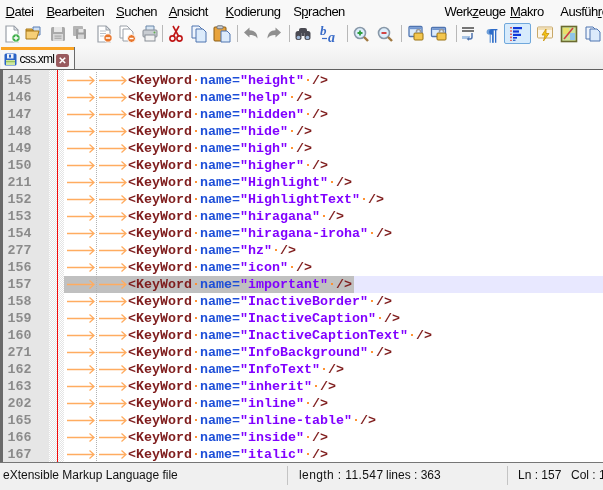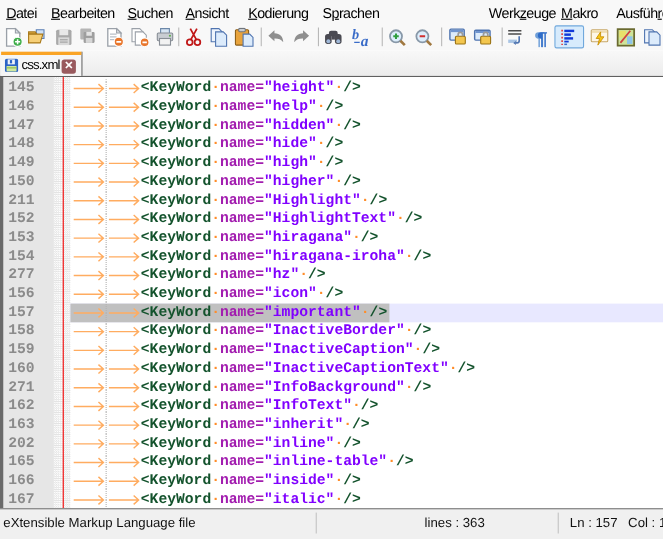--- a/index.html
+++ b/index.html
@@ -28,21 +28,21 @@
   color:#8b8b8b; }
 #stip { position:absolute; left:49px; top:0; width:15.3px; height:100%;
   background:repeating-conic-gradient(#ffffff 0% 25%, #e4e4e4 0% 50%); background-size:2px 2px; }
 #redline { position:absolute; left:56.8px; top:0; width:1.5px; height:100%; background:#f20808; }
 #caretline { position:absolute; left:64px; top:206px; width:539px; height:17px; background:#e8e8ff; }
 #sel { position:absolute; left:64px; top:206px; width:290px; height:17px; background:#c0c0c0; }
 #iguide { position:absolute; left:96px; top:2px; width:1px; height:390px;
   background:repeating-linear-gradient(#b2b2b2 0 1px, transparent 1px 2px); }
 .row { position:absolute; left:128px; font-family:"Liberation Mono", monospace;
   font-size:13.3333px; line-height:17px; white-space:pre; }
-.t { color:#14532d;text-align:right; } .a { color:#a21caf; } .s { color:#8000ff; } .w { color:#ff8c28; }
+.t { color:#7f1d1d;text-align:right; } .a { color:#1d4ed8; } .s { color:#8000ff; } .w { color:#ff8c28; }
 #statusbar { position:absolute; left:0; top:462px; width:603px; height:28px;
   background:#f0f0f0; border-top:1.5px solid #767676; font-size:12px; color:#111; }
 .sf { position:absolute; top:5px; white-space:nowrap; }
 .ssep { position:absolute; top:3px; width:1px; height:19px; background:#c4c4c4; }
 </style></head><body>
 <div id="menubar">
     <span class="mi" style="left:5.6px"><u>D</u>atei</span>
     <span class="mi" style="left:46.4px"><u>B</u>earbeiten</span>
     <span class="mi" style="left:116px"><u>S</u>uchen</span>
     <span class="mi" style="left:168.7px"><u>A</u>nsicht</span>
@@ -289,16 +289,17 @@
     <div class="row" style="top:308px"><span class="t">&lt;KeyWord</span><span class="w">·</span><span class="a">name=</span><span class="s">"inherit"</span><span class="w">·</span><span class="t">/&gt;</span></div>
     <div class="row" style="top:325px"><span class="t">&lt;KeyWord</span><span class="w">·</span><span class="a">name=</span><span class="s">"inline"</span><span class="w">·</span><span class="t">/&gt;</span></div>
     <div class="row" style="top:342px"><span class="t">&lt;KeyWord</span><span class="w">·</span><span class="a">name=</span><span class="s">"inline-table"</span><span class="w">·</span><span class="t">/&gt;</span></div>
     <div class="row" style="top:359px"><span class="t">&lt;KeyWord</span><span class="w">·</span><span class="a">name=</span><span class="s">"inside"</span><span class="w">·</span><span class="t">/&gt;</span></div>
     <div class="row" style="top:376px"><span class="t">&lt;KeyWord</span><span class="w">·</span><span class="a">name=</span><span class="s">"italic"</span><span class="w">·</span><span class="t">/&gt;</span></div>
 <div id="eleft"></div>
 </div>
 <div id="statusbar">
 <div class="sf" style="left:3px">eXtensible Markup Language file</div>
 <div class="ssep" style="left:287px"></div>
+<div class="sf" style="left:299px;letter-spacing:0.4px">length : 11.547</div>
 <div class="sf" style="left:386px">lines : 363</div>
 <div class="ssep" style="left:507px"></div>
 <div class="sf" style="left:518px">Ln : 157</div>
 <div class="sf" style="left:571px">Col : 1</div>
 </div>
 </body></html>

